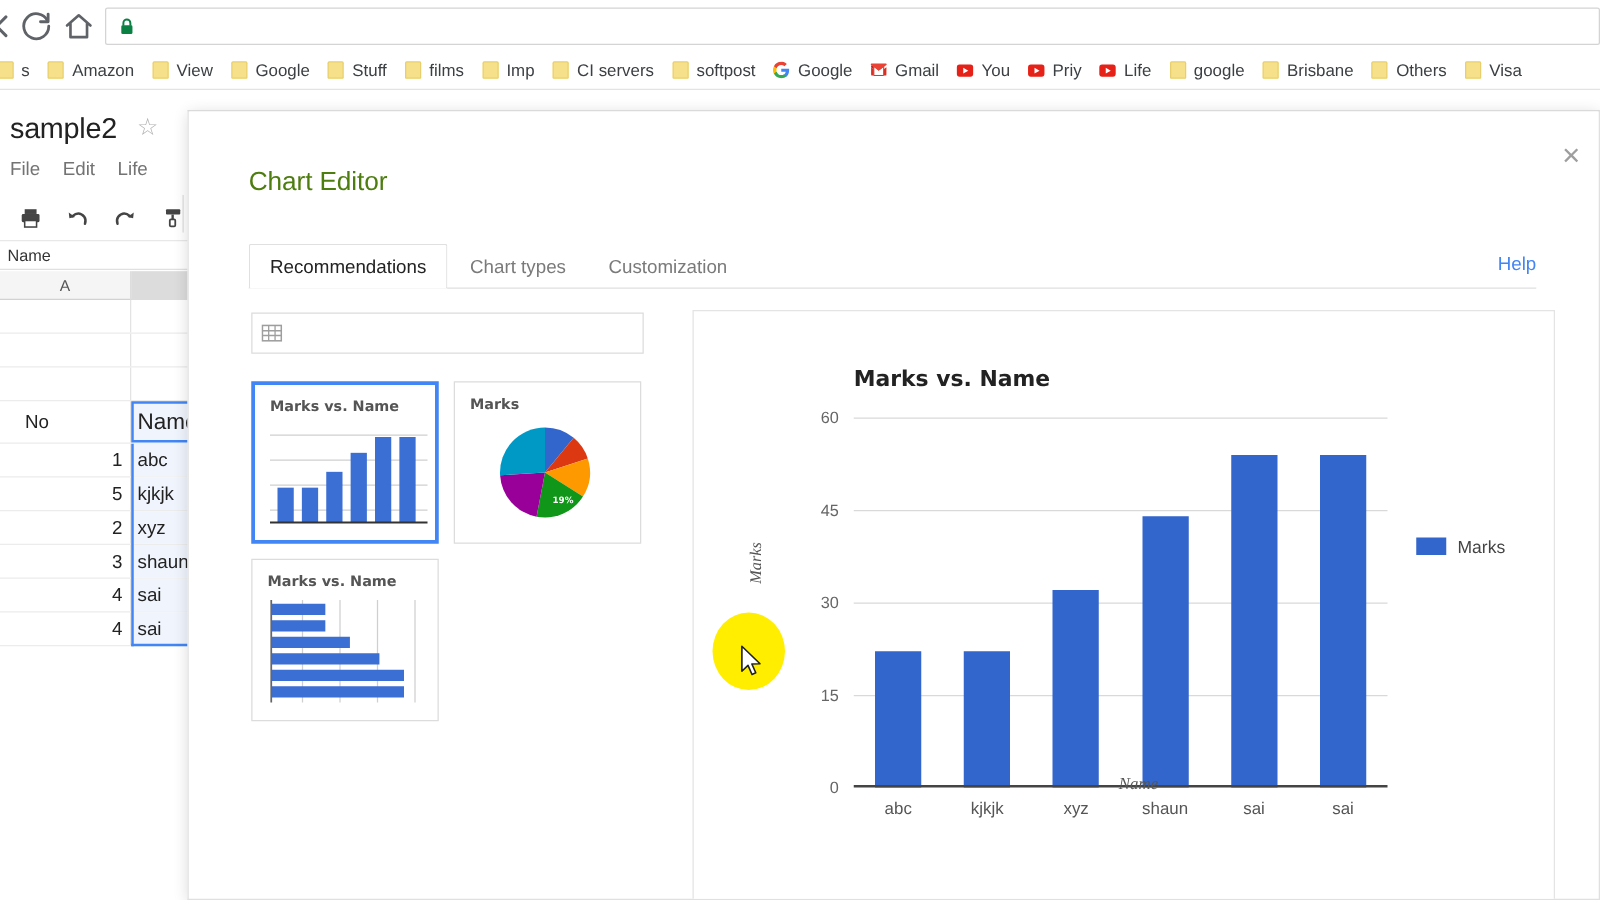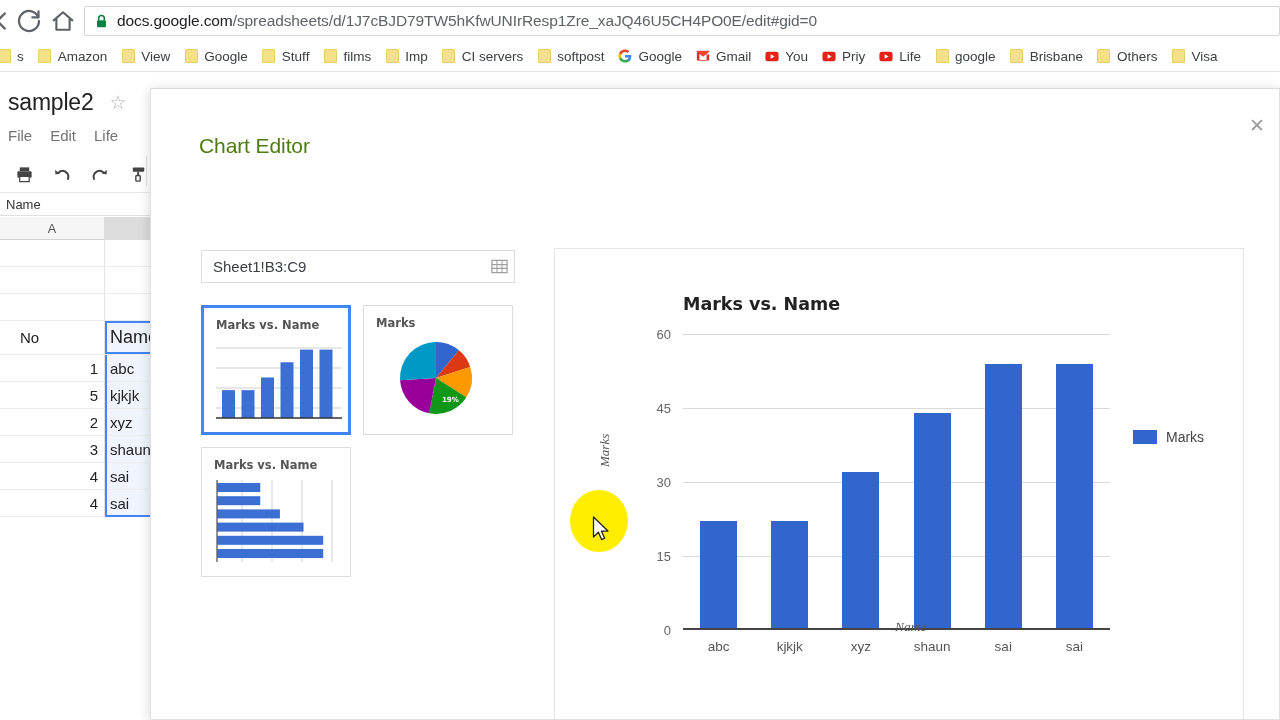--- a/index.html
+++ b/index.html
@@ -230,21 +230,20 @@
         </svg>
     </div>
 
     <div id="url-bar">
       <span id="lock-icon">
         <svg width="13" height="15" viewBox="0 0 14 16">
           <path d="M4 7 V4.6 A3 3 0 0 1 10 4.6 V7" fill="none" stroke="#0b8043" stroke-width="1.7"></path>
           <rect x="2.2" y="6.6" width="9.6" height="7.6" rx="1.2" fill="#0b8043"></rect>
         </svg>
       </span>
-      <span id="url-text"><span class="u-dom">docs.google.com</span><span class="u-rest">/spreadsheets/d/1J7cBJD79TW5hKfwUNIrResp1Zre_xaJQ46U5CH4PO0E/edit#gid=0</span></span>
     </div>
   </div>
 
   <div id="bookmarks-bar">
       <div class="bookmark" style="margin-left: -10px;">
         <span class="bm-ico">
           <span class="folder-ico"></span>
         </span>
         <span class="bm-label">s</span>
       </div>
@@ -469,23 +468,31 @@
       </div>
   <div id="sel-range-border" style="top: 138px; height: 162px;"></div>
     </div>
 </div>
 
 <div id="chart-editor-dialog">
 
   <div id="dialog-title">Chart Editor</div>
   <div id="close-button">✕</div>
 
+  <div id="tabs-row">
+    <div id="tabs-underline"></div>
+    <div id="tabs-holder">
+        <div class="tab active" style="left: 0px;">Recommendations</div>
+        <div class="tab" style="left: 161.062px;">Chart types</div>
+        <div class="tab" style="left: 271.766px;">Customization</div>
+      </div>
+    <div id="help-link">Help</div>
+  </div>
 
   <div id="range-field">
-    <span id="range-value" title="Select a data range">Sheet1!B3:C9</span>
     <span id="range-picker-icon">
       <svg width="17" height="17" viewBox="0 0 18 18">
         <rect x="1" y="2.5" width="16" height="13" fill="none" stroke="#9e9e9e" stroke-width="1.3"></rect>
         <path d="M1 7 H17 M1 11 H17 M6.3 2.5 V15.5 M11.7 2.5 V15.5" stroke="#9e9e9e" stroke-width="1.1"></path>
       </svg>
     </span>
   </div>
 
   <div id="thumb-grid">
       <div class="thumb selected" id="thumb-0">

